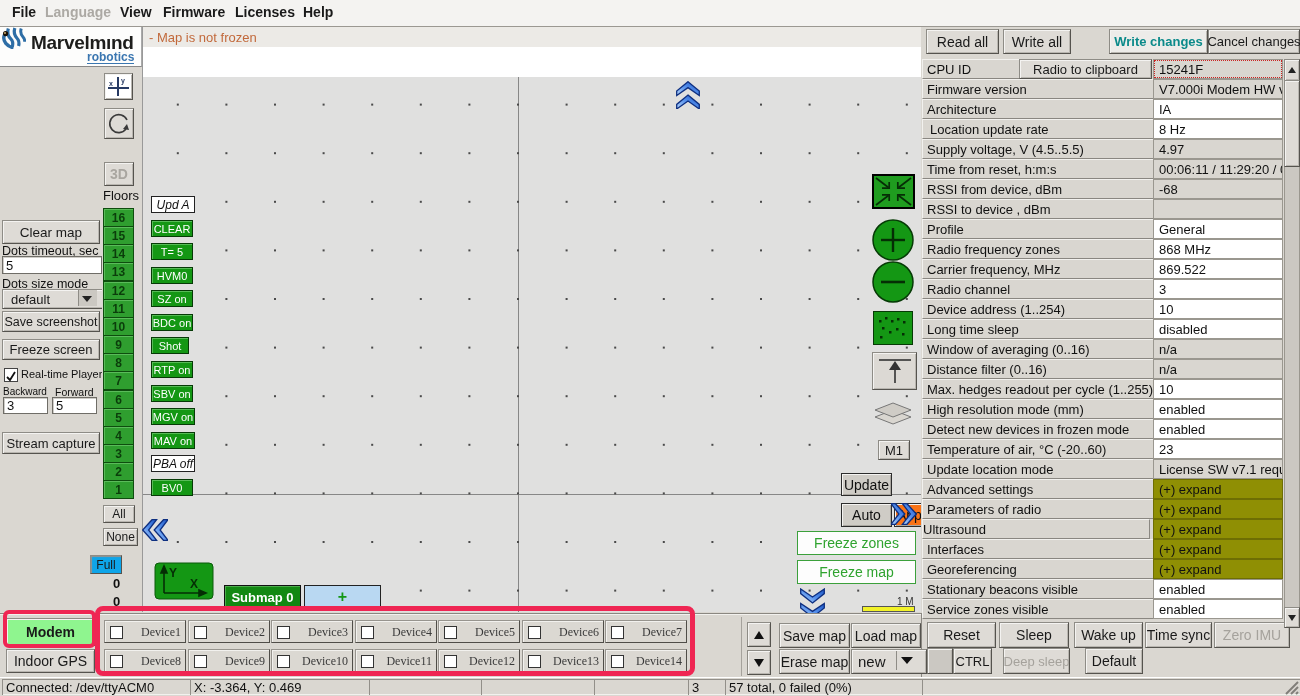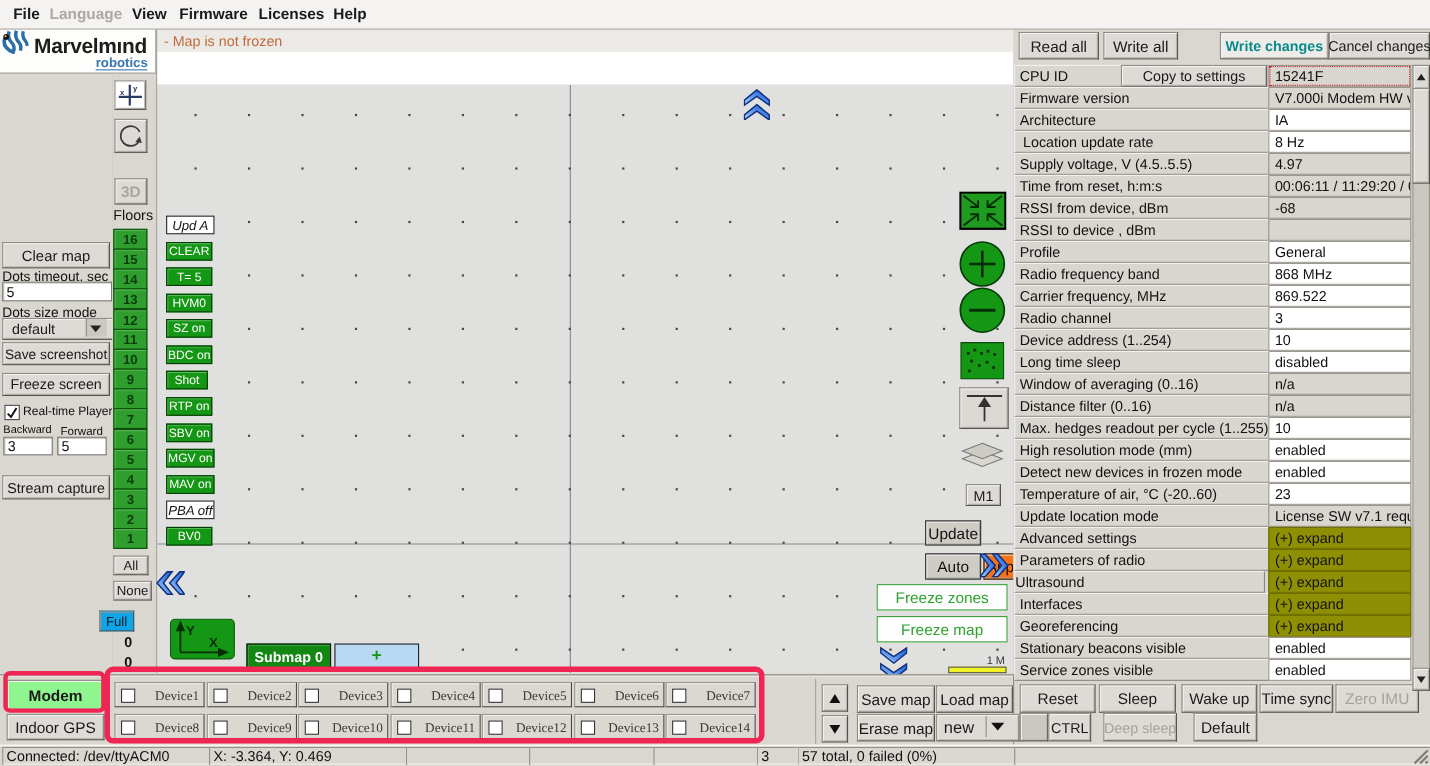--- a/index.html
+++ b/index.html
@@ -445,39 +445,39 @@
     <path d="M12.5 14.9 L24.3 5.6 L24.3 1 L12.5 9 L0.7 1 L0.7 5.6 Z" fill="url(#cgd)" stroke="#0E2F80" stroke-width="1.3"></path>
     <path d="M12.5 29.3 L24.3 20 L24.3 15.4 L12.5 23.4 L0.7 15.4 L0.7 20 Z" fill="url(#cgd)" stroke="#0E2F80" stroke-width="1.3"></path>
   </svg>
 
 <div class="abs" style="left:921px;top:27px;width:379px;height:585px;background:#DAD7D1;"></div>
 <div class="btn" style="left:926px;top:29px;width:71px;height:23px;">Read all</div>
 <div class="btn" style="left:1003px;top:29px;width:66px;height:23px;">Write all</div>
 <div class="btn" style="left:1109px;top:29px;width:97px;height:23px;color:#0B8A8A;font-weight:bold;background:#EDECE9;font-size:13px;">Write changes</div>
 <div class="btn" style="left:1208px;top:29px;width:90px;height:23px;font-size:13px;">Cancel changes</div>
 <div class="cell" style="left:922px;top:59px;width:95px;height:18px;padding-left:4px;">CPU ID</div>
-<div class="btn" style="left:1019px;top:59px;width:131px;height:18px;font-size:13px;">Copy to settings</div>
+<div class="btn" style="left:1019px;top:59px;width:131px;height:18px;font-size:13px;">Radio to clipboard</div>
 <div class="vcell" style="left:1153px;top:59px;width:123px;height:18px;padding-left:5px;background:#D9D6D0;outline:1px dotted #CC2222;outline-offset:-2px;">15241F</div>
 <div class="cell" style="left:922px;top:79px;width:226px;height:18px;padding-left:4px;">Firmware version</div>
 <div class="vcell" style="left:1153px;top:79px;width:123px;height:18px;padding-left:5px;background:#D9D6D0;">V7.000i Modem HW v5</div>
 <div class="cell" style="left:922px;top:99px;width:226px;height:18px;padding-left:4px;">Architecture</div>
 <div class="vcell" style="left:1153px;top:99px;width:123px;height:18px;padding-left:5px;">IA</div>
 <div class="cell" style="left:922px;top:119px;width:226px;height:18px;padding-left:7px;">Location update rate</div>
 <div class="vcell" style="left:1153px;top:119px;width:123px;height:18px;padding-left:5px;">8 Hz</div>
 <div class="cell" style="left:922px;top:139px;width:226px;height:18px;padding-left:4px;">Supply voltage, V (4.5..5.5)</div>
 <div class="vcell" style="left:1153px;top:139px;width:123px;height:18px;padding-left:5px;background:#D9D6D0;">4.97</div>
 <div class="cell" style="left:922px;top:159px;width:226px;height:18px;padding-left:4px;">Time from reset, h:m:s</div>
 <div class="vcell" style="left:1153px;top:159px;width:123px;height:18px;padding-left:5px;background:#D9D6D0;">00:06:11 / 11:29:20 / 0</div>
 <div class="cell" style="left:922px;top:179px;width:226px;height:18px;padding-left:4px;">RSSI from device, dBm</div>
 <div class="vcell" style="left:1153px;top:179px;width:123px;height:18px;padding-left:5px;background:#D9D6D0;">-68</div>
 <div class="cell" style="left:922px;top:199px;width:226px;height:18px;padding-left:4px;">RSSI to device , dBm</div>
 <div class="vcell" style="left:1153px;top:199px;width:123px;height:18px;padding-left:5px;background:#D9D6D0;"></div>
 <div class="cell" style="left:922px;top:219px;width:226px;height:18px;padding-left:4px;">Profile</div>
 <div class="vcell" style="left:1153px;top:219px;width:123px;height:18px;padding-left:5px;">General</div>
-<div class="cell" style="left:922px;top:239px;width:226px;height:18px;padding-left:4px;">Radio frequency band</div>
+<div class="cell" style="left:922px;top:239px;width:226px;height:18px;padding-left:4px;">Radio frequency zones</div>
 <div class="vcell" style="left:1153px;top:239px;width:123px;height:18px;padding-left:5px;">868 MHz</div>
 <div class="cell" style="left:922px;top:259px;width:226px;height:18px;padding-left:4px;">Carrier frequency, MHz</div>
 <div class="vcell" style="left:1153px;top:259px;width:123px;height:18px;padding-left:5px;">869.522</div>
 <div class="cell" style="left:922px;top:279px;width:226px;height:18px;padding-left:4px;">Radio channel</div>
 <div class="vcell" style="left:1153px;top:279px;width:123px;height:18px;padding-left:5px;">3</div>
 <div class="cell" style="left:922px;top:299px;width:226px;height:18px;padding-left:4px;">Device address (1..254)</div>
 <div class="vcell" style="left:1153px;top:299px;width:123px;height:18px;padding-left:5px;">10</div>
 <div class="cell" style="left:922px;top:319px;width:226px;height:18px;padding-left:4px;">Long time sleep</div>
 <div class="vcell" style="left:1153px;top:319px;width:123px;height:18px;padding-left:5px;">disabled</div>
 <div class="cell" style="left:922px;top:339px;width:226px;height:18px;padding-left:4px;">Window of averaging (0..16)</div>

